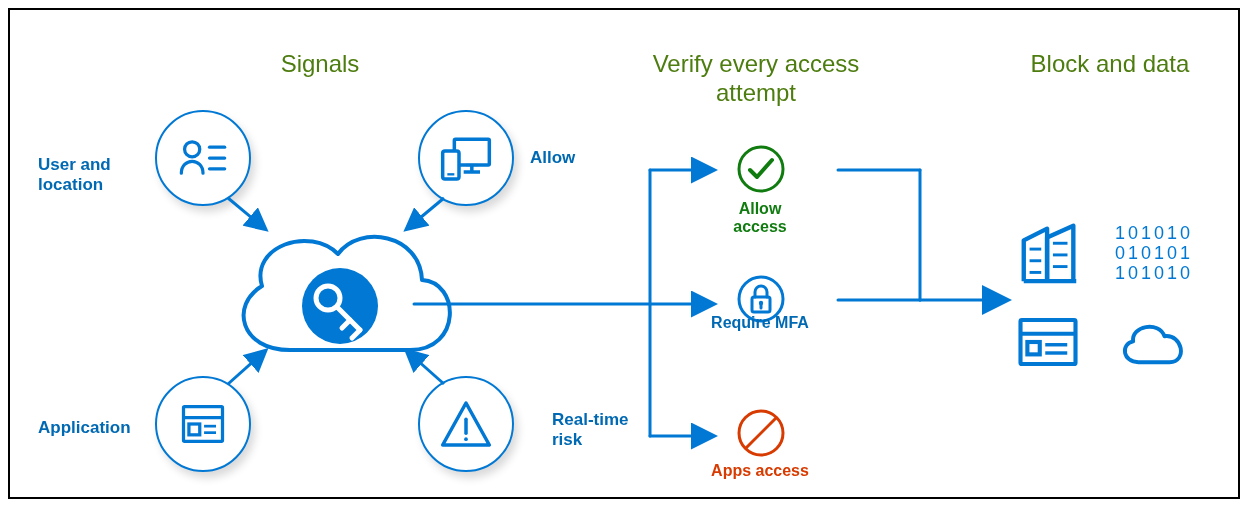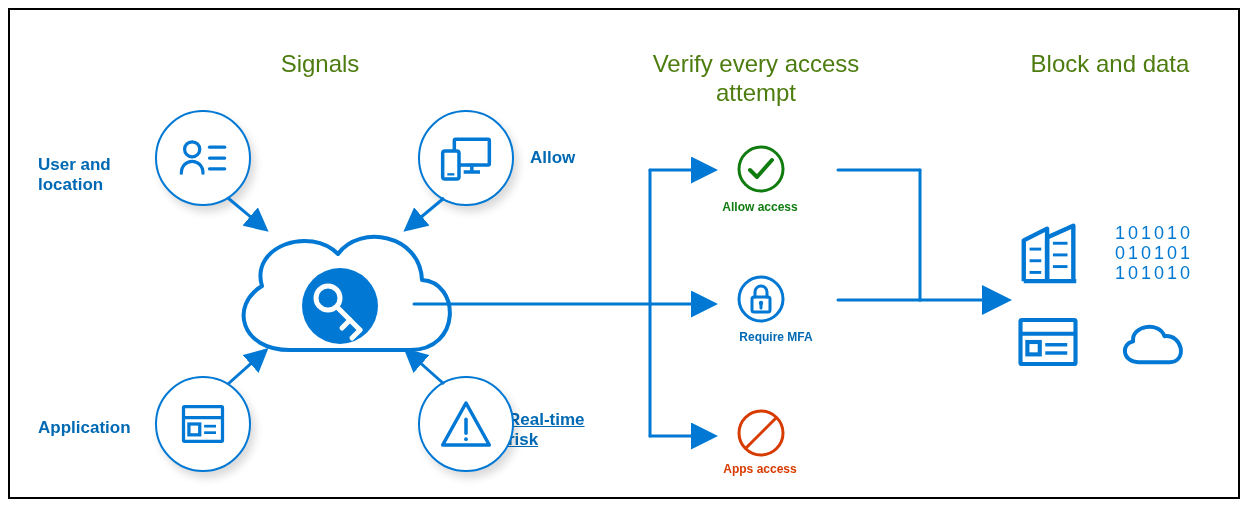--- a/index.html
+++ b/index.html
@@ -26,21 +26,21 @@
   }
   .label{
     position:absolute;
     color:#0069b3;
     font-size:17px;
     font-weight:600;
     line-height:1.2;
   }
   .result{
     position:absolute;
-    font-size:12px;
+    font-size:16px;
     font-weight:600;
     text-align:center;
   }
   .allow{color:#107c10;}
   .mfa{color:#0069b3;}
   .block{color:#d83b01;}
   .circ{
     position:absolute;
     border-radius:50%;
     box-sizing:border-box;
@@ -102,21 +102,21 @@
     <g fill="none" stroke="#0078d4" stroke-width="3">
       <rect x="6" y="8" width="36" height="32" rx="1"></rect>
       <line x1="6" y1="18" x2="42" y2="18"></line>
       <rect x="11" y="24" width="10" height="10"></rect>
       <line x1="25" y1="26" x2="36" y2="26" stroke-width="2.5"></line>
       <line x1="25" y1="32" x2="36" y2="32" stroke-width="2.5"></line>
     </g>
   </svg>
 </div>
 
-<div class="label" style="left:508px;top:410px;width:90px;text-decoration:underline;">Real-time risk</div>
+<div class="label" style="left:552px;top:410px;width:90px;">Real-time risk</div>
 <div class="circ big" style="left:418px;top:376px;">
   <svg class="icon" width="56" height="56" viewBox="0 0 48 48">
     <g fill="none" stroke="#0078d4" stroke-width="3" stroke-linejoin="round" stroke-linecap="round">
       <path d="M24 6 L44 42 L4 42 Z"></path>
       <line x1="24" y1="20" x2="24" y2="32"></line>
       <circle cx="24" cy="37" r="1.6" fill="#0078d4" stroke="none"></circle>
     </g>
   </svg>
 </div>
 
@@ -179,21 +179,21 @@
 
 <svg class="arrow" style="left:734px;top:272px;" width="54" height="54">
   <circle cx="27" cy="27" r="22" fill="none" stroke="#0078d4" stroke-width="3"></circle>
   <g fill="none" stroke="#0078d4" stroke-width="3" stroke-linecap="round" stroke-linejoin="round">
     <rect x="18" y="25" width="18" height="15" rx="2"></rect>
     <path d="M21 25 v-5 a6 6 0 0 1 12 0 v5"></path>
     <circle cx="27" cy="31" r="2.2" fill="#0078d4" stroke="none"></circle>
     <line x1="27" y1="32" x2="27" y2="36"></line>
   </g>
 </svg>
-<div class="result mfa" style="left:710px;top:330px;width:100px;margin-left:16px;">Require MFA</div>
+<div class="result mfa" style="left:710px;top:314px;width:100px;">Require MFA</div>
 
 <svg class="arrow" style="left:734px;top:406px;" width="54" height="54">
   <circle cx="27" cy="27" r="22" fill="none" stroke="#d83b01" stroke-width="3"></circle>
   <line x1="12" y1="42" x2="42" y2="12" stroke="#d83b01" stroke-width="3"></line>
 </svg>
 <div class="result block" style="left:710px;top:462px;width:100px;">Apps access</div>
 
 <svg class="arrow" style="left:830px;top:150px;" width="190" height="200">
   <defs>
       <marker id="ah3" markerWidth="10" markerHeight="10" refX="8" refY="5" orient="auto">

